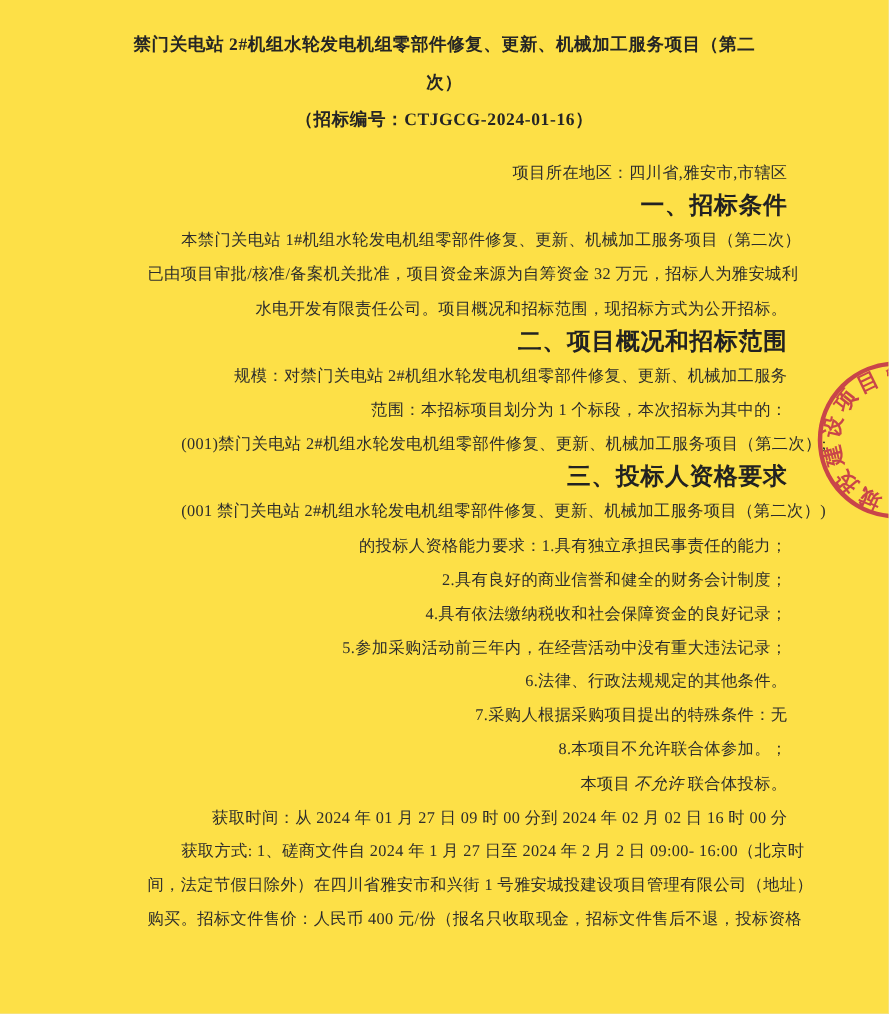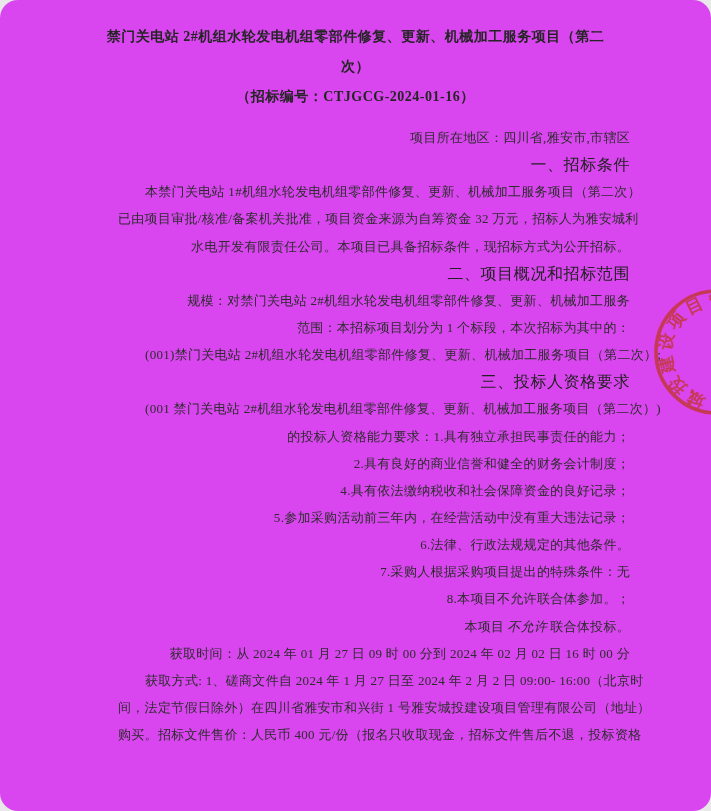--- a/index.html
+++ b/index.html
@@ -4,24 +4,23 @@
 <style>
   html,body{margin:0;padding:0;}
   body{
     width:711px;height:811px;
     background:#e8e8e8;
     font-family:"Liberation Serif","DejaVu Serif",serif;
   }
   .page{
     position:relative;
     width:711px;height:811px;
-    background:#d946ef;
+    background:#fde047;
     overflow:hidden;
     color:#2d2d2d;
-    border-radius:18px;
   }
   
   .title-block{
     position:absolute;top:22px;left:0;width:711px;
     text-align:center;
   }
   .title-line{
     display:block;
     font-size:14px;font-weight:bold;
     line-height:30px;
@@ -43,21 +42,21 @@
     position:absolute;left:118px;top:124px;width:512px;text-align:right;
   }
   .line{
     height:27.15px;line-height:27.15px;
     font-size:13px;
     letter-spacing:0.3px;
     white-space:nowrap;
     color:#2d2d2d;
   }
   .heading{
-    font-size:16px;font-weight:normal;
+    font-size:19px;font-weight:bold;
     color:#222;
     letter-spacing:0.6px;
   }
   .indent{padding-left:27px;}
   .joint i{font-style:italic;margin:0 3px;}
   
   .seal{
     position:absolute;left:646px;top:270px;width:65px;height:160px;
     pointer-events:none;
     opacity:0.92;
@@ -78,21 +77,21 @@
     <span class="title-line">次）</span>
     <span class="tender-no">（招标编号：CTJGCG-2024-01-16）</span>
   </div>
 
   <div class="doc">
     <div class="line">项目所在地区：四川省,雅安市,市辖区</div>
 
     <div class="line heading">一、招标条件</div>
     <div class="line indent">本禁门关电站 1#机组水轮发电机组零部件修复、更新、机械加工服务项目（第二次）</div>
     <div class="line">已由项目审批/核准/备案机关批准，项目资金来源为自筹资金 32 万元，招标人为雅安城利</div>
-    <div class="line">水电开发有限责任公司。本项目已具备招标条件，现招标方式为公开招标。</div>
+    <div class="line">水电开发有限责任公司。项目概况和招标范围，现招标方式为公开招标。</div>
 
     <div class="line heading">二、项目概况和招标范围</div>
     <div class="line indent">规模：对禁门关电站 2#机组水轮发电机组零部件修复、更新、机械加工服务</div>
     <div class="line indent">范围：本招标项目划分为 1 个标段，本次招标为其中的：</div>
     <div class="line indent">(001)禁门关电站 2#机组水轮发电机组零部件修复、更新、机械加工服务项目（第二次）;</div>
 
     <div class="line heading">三、投标人资格要求</div>
     <div class="line indent">(001 禁门关电站 2#机组水轮发电机组零部件修复、更新、机械加工服务项目（第二次）)</div>
     <div class="line">的投标人资格能力要求：1.具有独立承担民事责任的能力；</div>
     <div class="line">2.具有良好的商业信誉和健全的财务会计制度；</div>

